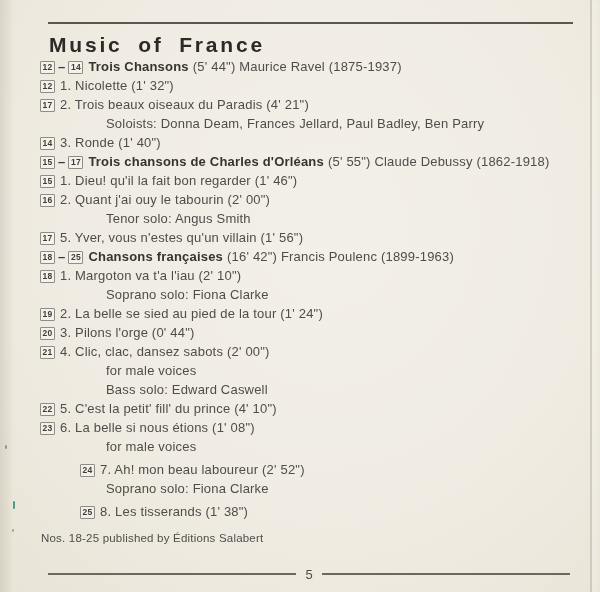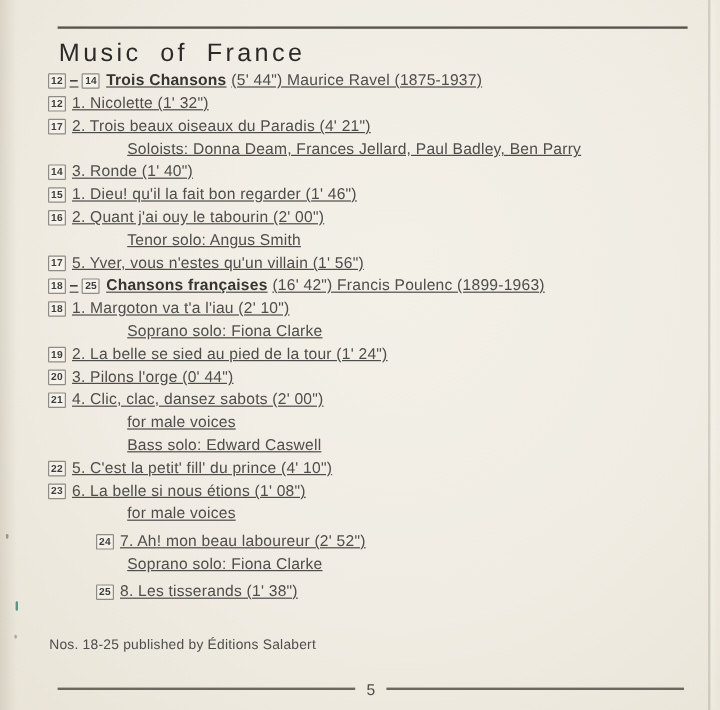--- a/index.html
+++ b/index.html
@@ -23,32 +23,31 @@
     position:absolute;top:0;bottom:0;right:8px;width:2px;
     background:rgba(110,104,88,.22);
     box-shadow:3px 0 4px rgba(255,255,255,.5);
   }
   .top-rule{
     position:absolute;left:48px;right:27px;top:22px;height:2px;
     background:#5b564f;
   }
   .title{
     position:absolute;left:49px;top:33px;margin:0;
-    font-size:21px;font-weight:normal;color:#2b2a28;
+    font-size:21px;font-weight:bold;color:#2b2a28;
     letter-spacing:2.8px;word-spacing:7px;
     white-space:nowrap;
   }
   .rows{
     position:absolute;left:40px;top:57px;right:6px;
   }
   .row{
     height:19px;line-height:19px;
     font-size:13px;color:#4e4d4a;letter-spacing:.2px;
     white-space:nowrap;
-    text-decoration:underline;
   }
   .gap-before{margin-top:4px;padding-left:40px;}
   .tn{
     display:inline-block;box-sizing:border-box;
     min-width:15px;height:13px;padding:0 1px;
     border:1px solid #8f8c85;border-radius:1px;
     background:rgba(255,255,255,.35);
     font-size:8.5px;line-height:11px;font-weight:bold;
     text-align:center;color:#3d3c39;
     vertical-align:1px;
@@ -109,20 +108,23 @@
     </div>
 
     <div class="row note">
       <span>Soloists: Donna Deam, Frances Jellard, Paul Badley, Ben Parry</span>
     </div>
 
     <div class="row track">
       <span class="tn">14</span><span class="ttext">3. Ronde (1' 40")</span>
     </div>
 
+    <div class="row work">
+      <span class="tn">15</span><span class="dash">–</span><span class="tn">17</span><span class="wtitle">Trois chansons de Charles d'Orléans</span><span class="wrest">(5' 55") Claude Debussy (1862-1918)</span>
+    </div>
 
     <div class="row track">
       <span class="tn">15</span><span class="ttext">1. Dieu! qu'il la fait bon regarder (1' 46")</span>
     </div>
 
     <div class="row track">
       <span class="tn">16</span><span class="ttext">2. Quant j'ai ouy le tabourin (2' 00")</span>
     </div>
 
     <div class="row note">

